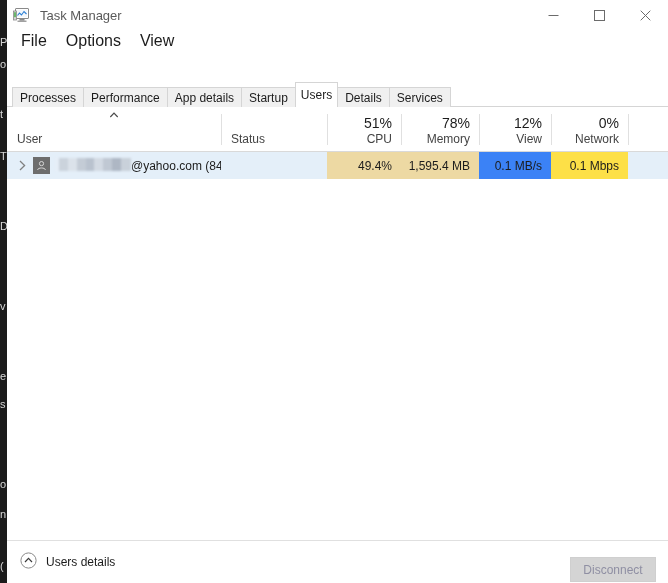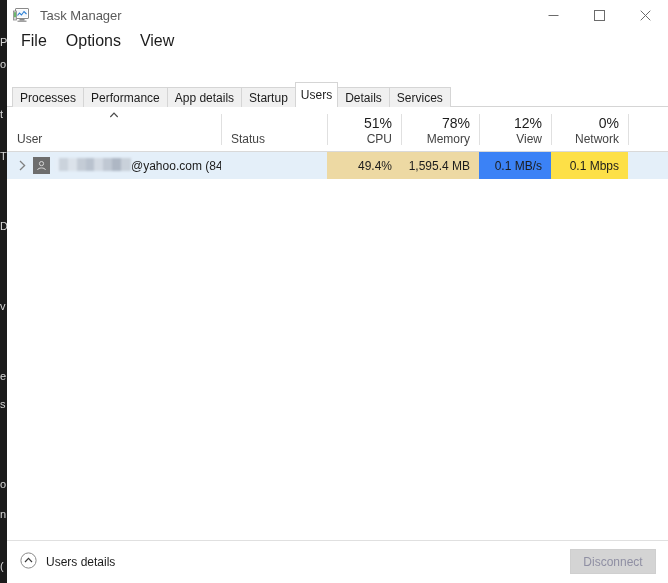--- a/index.html
+++ b/index.html
@@ -301,21 +301,21 @@
   }
   #fewer-details .lbl {
     margin-left: 9px;
     font-size: 12px;
     color: #1c1c1c;
     font-family: "Liberation Sans", sans-serif;
   }
   #disconnect-btn {
     position: absolute;
     right: 12px;
-    top: 8px;
+    top: 16px;
     width: 86px;
     height: 25px;
     background: #d4d4d4;
     border: 1px solid #cfcfcf;
     color: #8f8fa3;
     font-size: 12px;
     font-family: "Liberation Sans", sans-serif;
     display: flex;
     align-items: center;
     justify-content: center;

